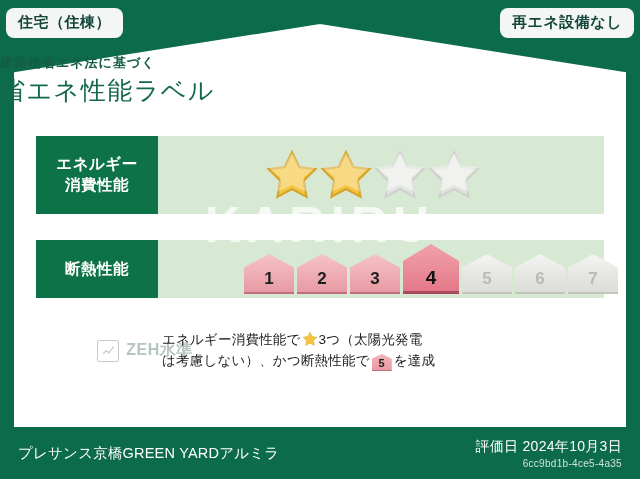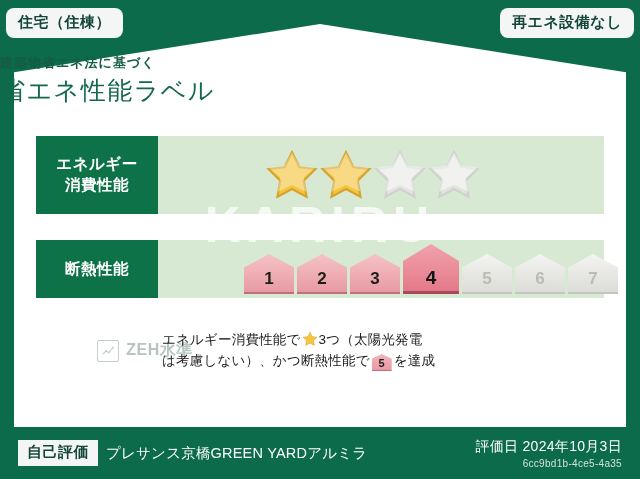--- a/index.html
+++ b/index.html
@@ -401,21 +401,20 @@
         <svg viewBox="0 0 24 24" width="16" height="16" aria-hidden="true">
           <polygon points="12,1.8 15.2,8.4 22.4,9.4 17.2,14.5 18.5,21.6 12,18.2 5.5,21.6 6.8,14.5 1.6,9.4 8.8,8.4" fill="#f5c542" stroke="#d9a72c" stroke-width="0.8"></polygon>
         </svg>
       </span><span>3つ（太陽光発電</span><br>
       <span>は考慮しない）、かつ断熱性能で</span><span class="inline-badge">5</span><span>を達成</span>
     </div>
   </div>
 
   <div class="footer">
     <div class="footer-left">
-      <span class="self-eval">自己評価</span>
       <span class="building-name">プレサンス京橋GREEN YARDアルミラ</span>
     </div>
     <div class="footer-right">
       <div class="eval-date">評価日 2024年10月3日</div>
       <div class="doc-id">6cc9bd1b-4ce5-4a35</div>
     </div>
   </div>
 
 </div>
 

